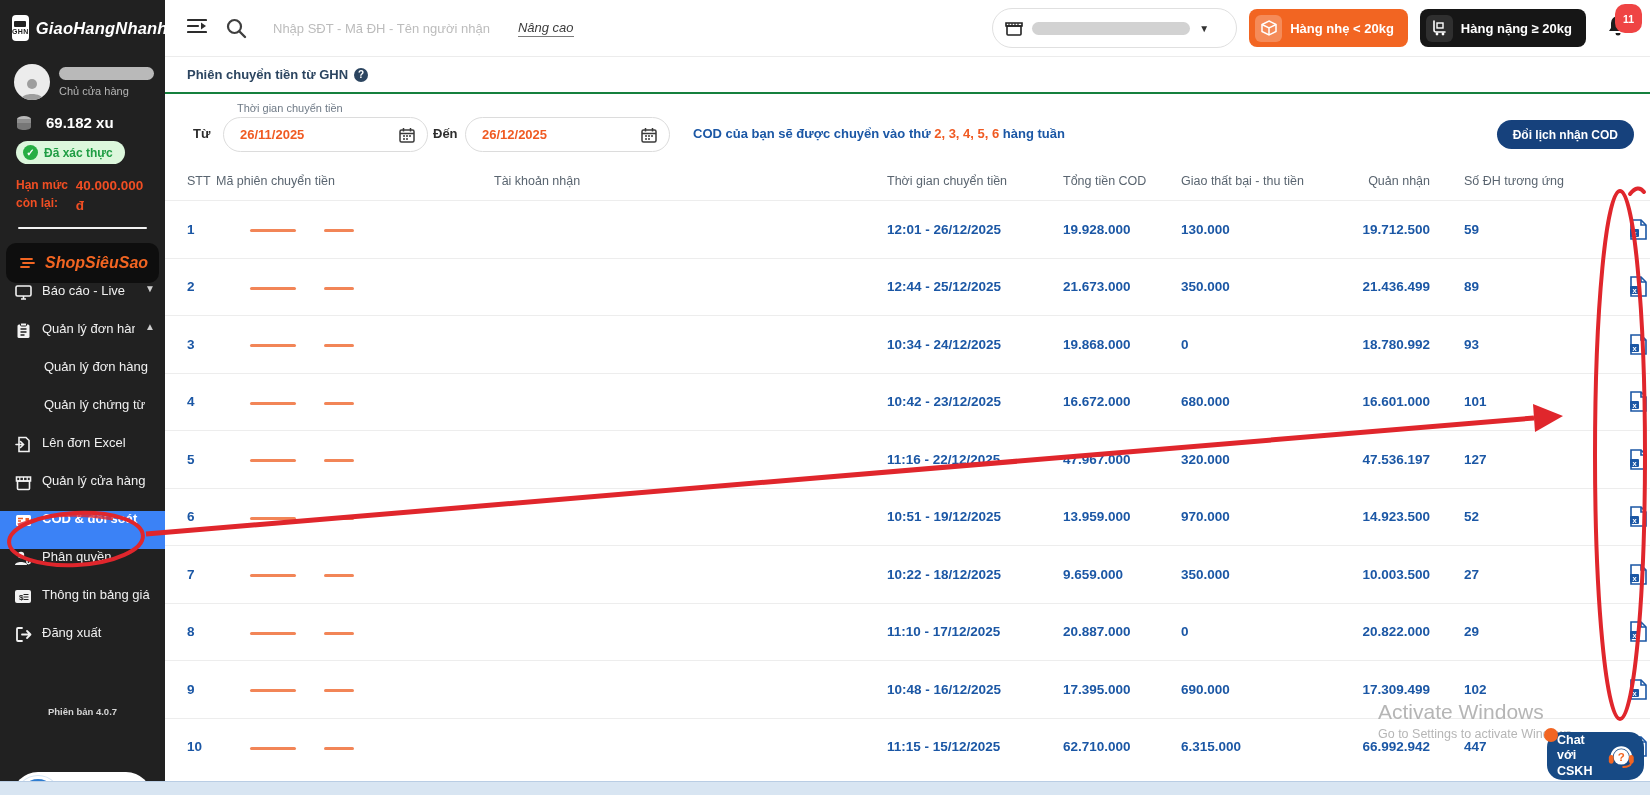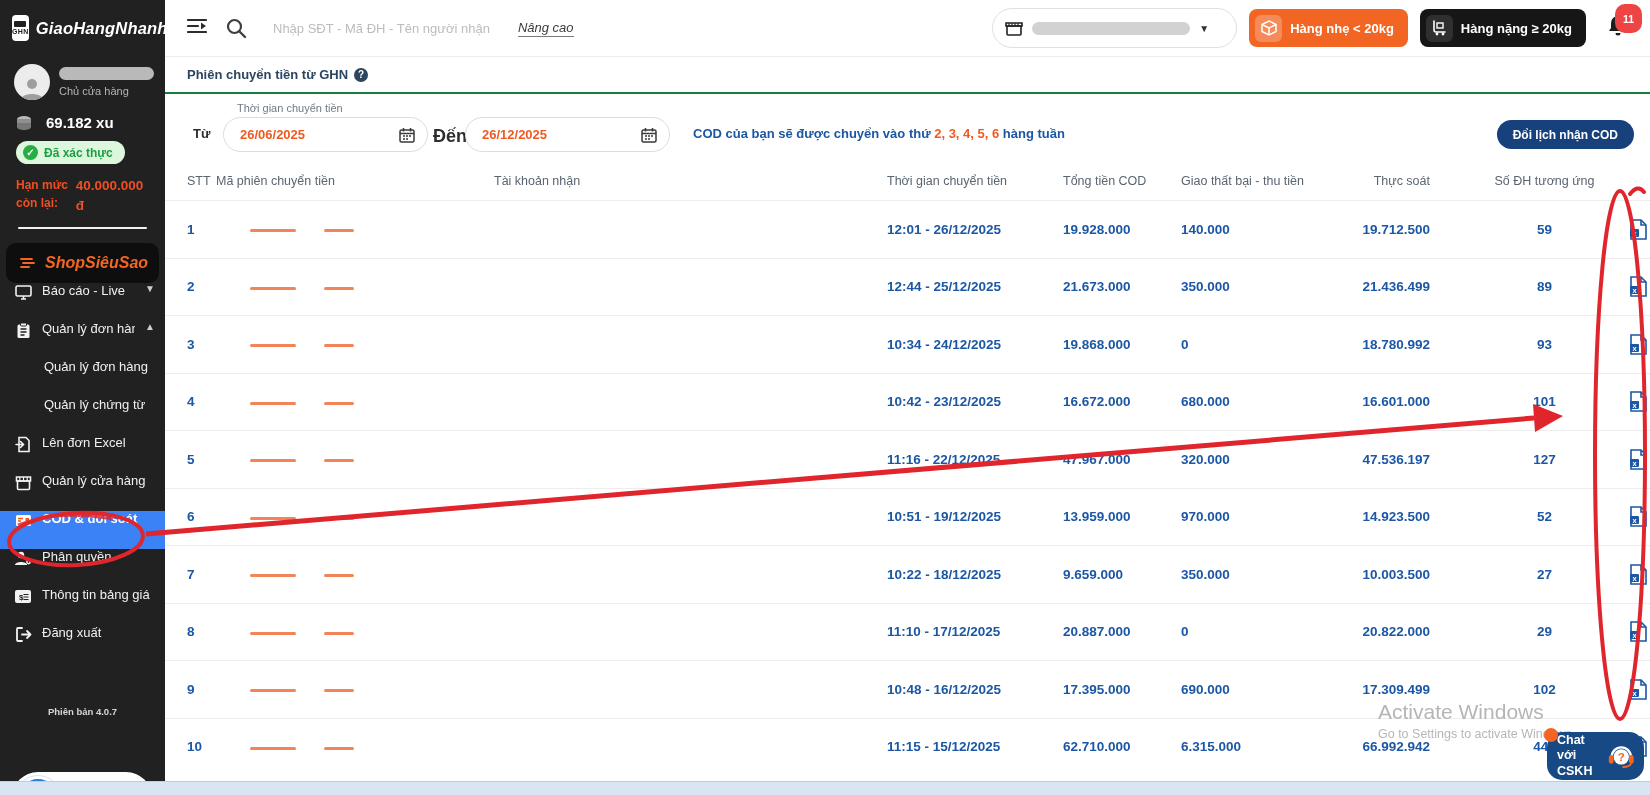--- a/index.html
+++ b/index.html
@@ -64,36 +64,36 @@
 
   
   .tabrow { position:absolute; left:165px; top:57px; width:1485px; height:37px; background:#fff; border-bottom:2px solid #15803d; display:flex; align-items:center; z-index:3; }
   .tab-title { margin-left:22px; font-size:13px; font-weight:bold; color:#2c4560; display:flex; align-items:center; gap:6px; cursor:pointer; }
   .q-circle { width:14px; height:14px; border-radius:50%; background:#2c4560; color:#fff; font-size:10px; font-weight:bold; display:flex; align-items:center; justify-content:center; }
 
   
   .filters { position:absolute; left:165px; top:96px; width:1485px; height:66px; background:#fff; z-index:3; }
   .date-label { position:absolute; left:72px; top:6px; font-size:11px; color:#6f7a86; }
   .from-label { position:absolute; left:28px; top:30px; font-size:13px; font-weight:bold; color:#2d2d2d; }
-  .to-label { position:absolute; left:268px; top:30px; font-size:18px; font-weight:bold; color:#2d2d2d; }
+  .to-label { position:absolute; left:268px; top:30px; font-size:13px; font-weight:bold; color:#2d2d2d; }
   .date-input { position:absolute; top:21px; width:205px; height:35px; border:1px solid #dcdcdc; border-radius:18px; display:flex; align-items:center; justify-content:space-between; padding:0 12px 0 16px; cursor:pointer; background:#fff; }
   .date-input .dval { font-size:13px; font-weight:bold; color:#f05a22; }
   .di-from { left:58px; }
   .di-to { left:300px; }
   .cod-note { position:absolute; left:528px; top:30px; font-size:13px; font-weight:bold; color:#1b57a5; }
   .cod-note .days { color:#f05a22; }
   .schedule-btn { position:absolute; right:16px; top:24px; height:29px; border-radius:15px; background:#16417c; color:#fff; font-size:12px; font-weight:bold; border:none; padding:0 16px; cursor:pointer; }
 
   
   .gtable { position:absolute; left:165px; top:162px; width:1485px; z-index:2; }
   .grow { display:grid; grid-template-columns:29px 278px 393px 176px 118px 149px 100px 195px 1fr; padding-left:22px; align-items:center; }
   .thead { height:38px; font-size:12.5px; color:#5a6570; }
   .trow { height:57.5px; border-top:1px solid #ededed; font-size:13.5px; font-weight:bold; color:#1b57a5; }
   .c-recv { text-align:right; }
-  .c-orders { padding-left:34px;text-align:center; }
+  .c-orders { padding-left:34px; }
   .c-icon { display:flex; justify-content:center; }
   .code-blur { position:relative; width:190px; height:26px; border-radius:13px; background:#cfcfcf; }
   .code-blur::after { content:""; position:absolute; left:34px; bottom:-3px; width:46px; height:3px; background:#f0703a; border-radius:2px; opacity:.85; }
   .code-blur::before { content:""; position:absolute; left:108px; bottom:-3px; width:30px; height:3px; background:#f0703a; border-radius:2px; opacity:.85; }
   .acct-blur { width:260px; height:37px; border-radius:8px; background:#d4d4d4; }
   .xls-btn { cursor:pointer; display:flex; }
 
   
   .annotations { position:absolute; left:0; top:0; width:1650px; height:795px; z-index:8; pointer-events:none; }
   .activate { position:absolute; left:1378px; top:700px; z-index:6; color:#a9a9a9; opacity:.85; }
@@ -327,21 +327,21 @@
     <div class="tab-title">
       <span>Phiên chuyển tiền từ GHN</span>
       <span class="q-circle">?</span>
     </div>
   </div>
 
   <div class="filters">
     <div class="date-label">Thời gian chuyển tiền</div>
     <div class="from-label">Từ</div>
     <div class="date-input di-from">
-      <span class="dval">26/06/2025</span>
+      <span class="dval">26/11/2025</span>
       <svg width="16" height="16" viewBox="0 0 16 16">
           <rect x="1" y="3" width="14" height="12" rx="1.5" fill="none" stroke="#3a3a3a" stroke-width="1.5"></rect>
           <path d="M4.5 1 v3.5 M11.5 1 v3.5 M1 6.5 h14" stroke="#3a3a3a" stroke-width="1.5"></path>
           <path d="M4 9 h2 M7 9 h2 M10 9 h2 M4 12 h2 M7 12 h2" stroke="#3a3a3a" stroke-width="1.4"></path>
         </svg>
     </div>
     <div class="to-label">Đến</div>
     <div class="date-input di-to">
       <span class="dval">26/12/2025</span>
       <svg width="16" height="16" viewBox="0 0 16 16">
@@ -357,32 +357,32 @@
   </div>
 
   <div class="gtable">
     <div class="grow thead" id="table-head">
         <span class="c-stt">STT</span>
         <span class="c-code">Mã phiên chuyển tiền</span>
         <span class="c-acct">Tài khoản nhận</span>
         <span class="c-time">Thời gian chuyển tiền</span>
         <span class="c-cod">Tổng tiền COD</span>
         <span class="c-fail">Giao thất bại - thu tiền</span>
-        <span class="c-recv">Thực soát</span>
+        <span class="c-recv">Quản nhận</span>
         <span class="c-orders">Số ĐH tương ứng</span>
         <span></span>
       </div>
     <div id="table-body">
         <div class="grow trow">
     <span class="c-stt">1</span>
     <span><span class="code-blur"></span></span>
     <span><span class="acct-blur"></span></span>
     <span class="c-time">12:01 - 26/12/2025</span>
     <span class="c-cod">19.928.000</span>
-    <span class="c-fail">140.000</span>
+    <span class="c-fail">130.000</span>
     <span class="c-recv">19.712.500</span>
     <span class="c-orders">59</span>
     <span class="c-icon xls-btn">
       <svg width="18" height="21" viewBox="0 0 18 21">
         <path d="M2 1 h10 l5 5 v14 H2 Z" fill="#fff" stroke="#1b57a5" stroke-width="1.6"></path>
         <path d="M12 1 v5 h5" fill="none" stroke="#1b57a5" stroke-width="1.6"></path>
         <rect x="1" y="10" width="9" height="8" rx="1" fill="#1b57a5"></rect>
         <text x="5.5" y="16.5" text-anchor="middle" font-size="7.5" font-weight="bold" fill="#fff">x</text>
       </svg>
     </span>

